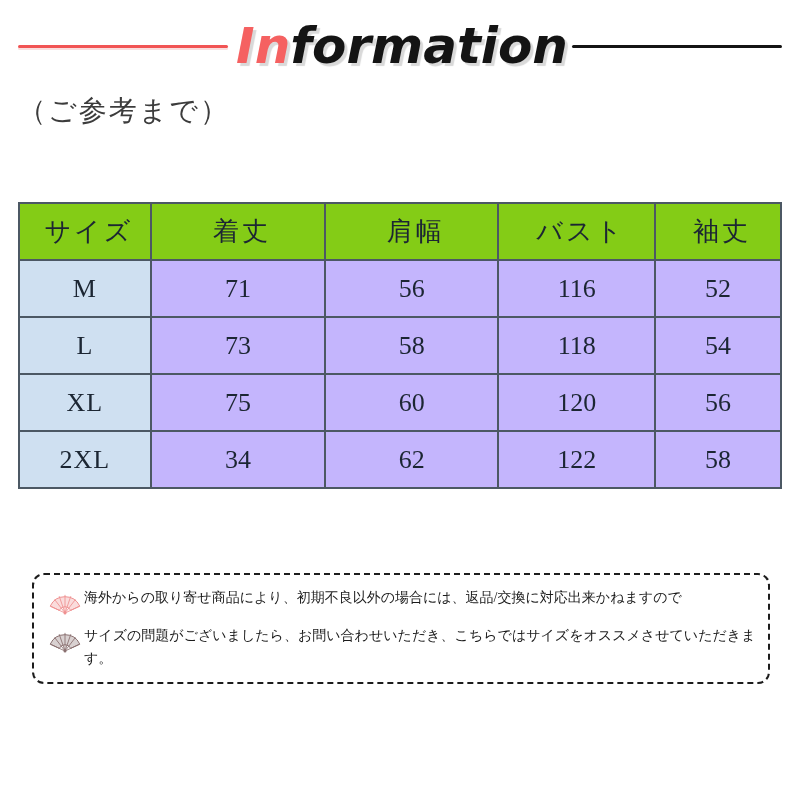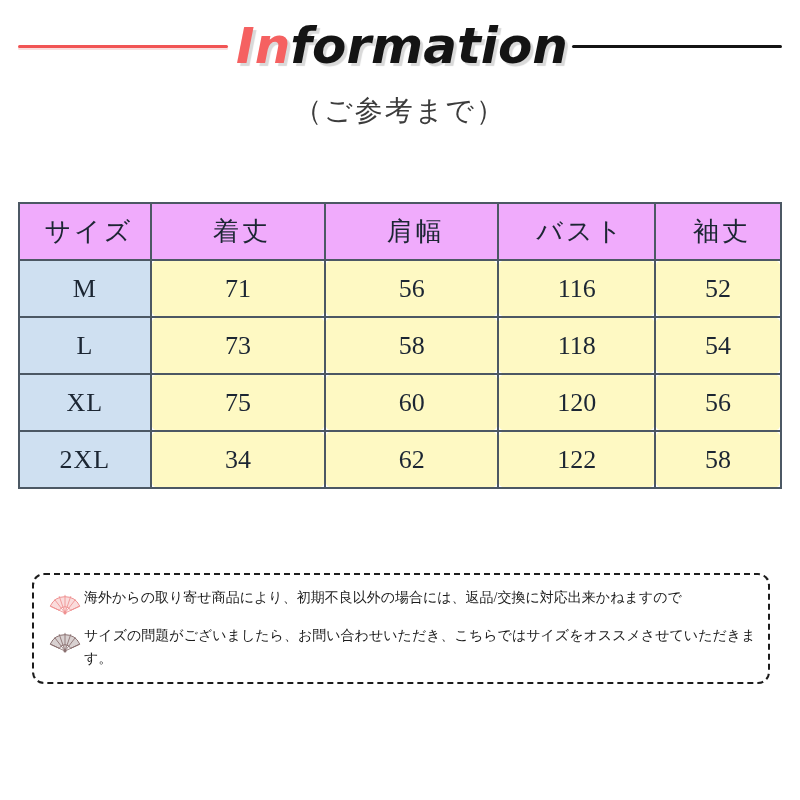--- a/index.html
+++ b/index.html
@@ -25,43 +25,43 @@
     font-family:"DejaVu Sans","Liberation Sans",sans-serif;
     font-style:italic;font-weight:bold;
     font-size:50px;line-height:1;
     color:#141414;letter-spacing:0px;
     text-shadow:3px 3px 1px #d9d9d9;
   }
   .page-title .accent{color:#f56161;}
 
   .subtitle{
     margin-top:12px;
-    text-align:center;
+    text-align:left;
     font-size:28px;color:#3c3c3c;
     letter-spacing:2px;
   }
 
   
   table.size-table{
     width:100%;
     margin-top:72px;
     border-collapse:collapse;
     table-layout:fixed;
   }
   .size-table th,.size-table td{
     border:2px solid #4c5864;
     height:55px;
     text-align:center;vertical-align:middle;
     font-size:26px;font-weight:normal;
     color:#1c2633;
     padding:0;
   }
-  .size-table thead th{background:#f0abfc;letter-spacing:3px;padding-left:8px;}
+  .size-table thead th{background:#84cc16;letter-spacing:3px;padding-left:8px;}
   .size-table tbody th{background:#cfe0f1;letter-spacing:1px;}
-  .size-table td{background:#fef9c3;border-radius:8px;}
+  .size-table td{background:#c4b5fd;}
 
   
   .note-box{
     margin:84px 12px 0 14px;
     border:2px dashed #1c1c1c;
     border-radius:12px;
     padding:12px 12px 12px 14px;
   }
   .note{
     display:flex;align-items:flex-start;

